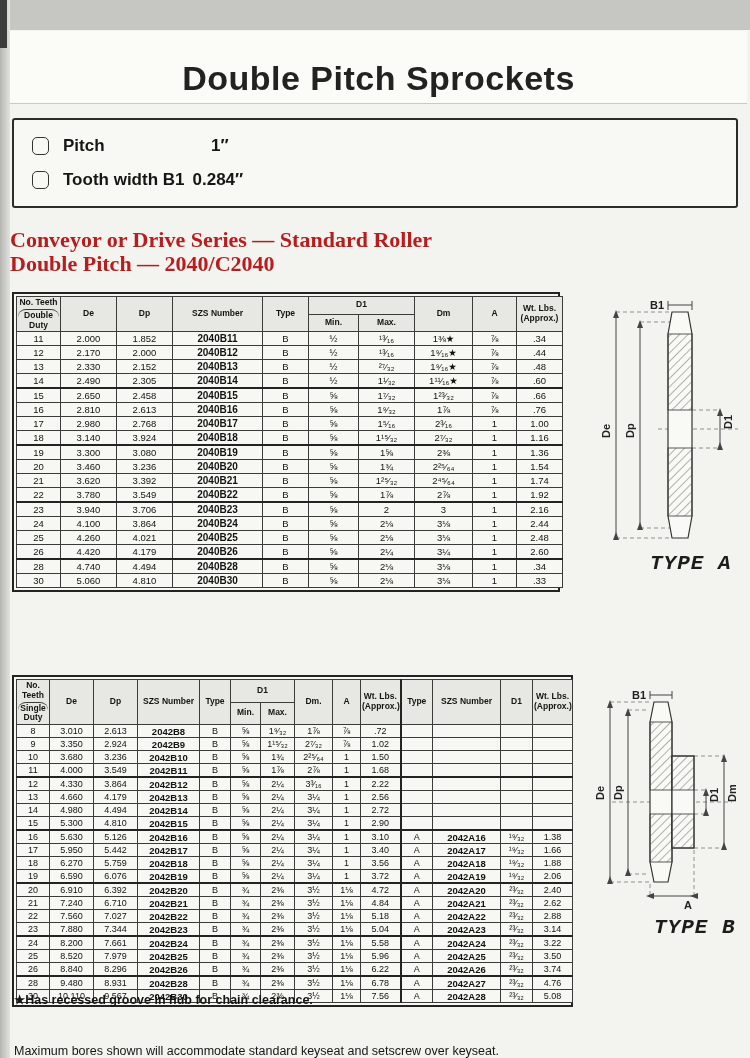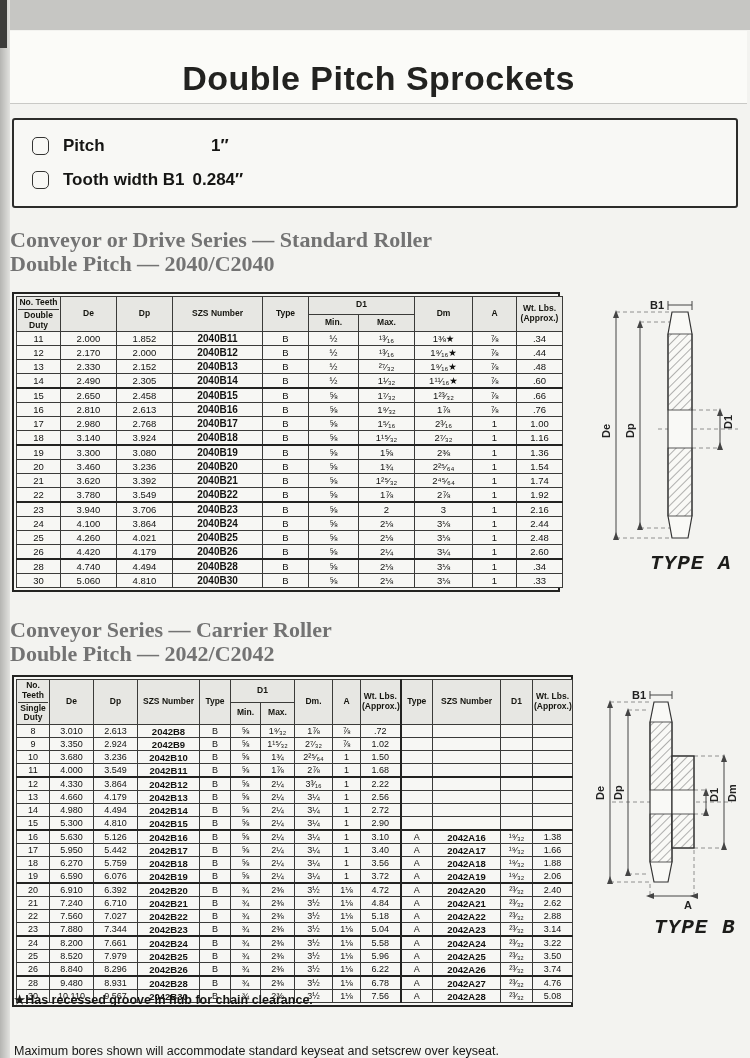--- a/index.html
+++ b/index.html
@@ -15,36 +15,36 @@
   .spec-box{position:absolute;left:12px;top:118px;width:722px;height:86px;background:#f8f8f5;border:2px solid #2c2c2a;border-radius:3px;}
   .spec-row{position:absolute;left:18px;display:flex;align-items:center;}
   .spec-row.r1{top:16px;}
   .spec-row.r2{top:50px;}
   .cbx{width:15px;height:16px;border:1.6px solid #343432;border-radius:5px;background:#f8f8f5;margin-right:14px;flex:0 0 auto;}
   .spec-label{font-weight:bold;font-size:17px;color:#161614;}
   .r1 .spec-label{width:148px;}
   .r2 .spec-label{margin-right:8px;}
   .spec-value{font-weight:bold;font-size:17px;color:#161614;}
 
-  .sec-head{position:absolute;left:10px;font-family:"Liberation Serif",serif;font-weight:bold;color:#737373;line-height:1.1;}
+  .sec-head{position:absolute;left:10px;font-family:"Liberation Serif",serif;font-weight:bold;color:#b91c1c;line-height:1.1;}
   .sec-head.s1{top:228px;}
   .sec-head.s2{top:618px;}
   .sec-head div{font-size:22px;}
 
   .twrap{position:absolute;background:#f6f6f3;border:2px solid #232321;padding:2px;}
   .t1wrap{left:12px;top:292px;width:540px;}
   .t2wrap{left:12px;top:675px;width:553px;}
   table{border-collapse:collapse;width:100%;table-layout:fixed;}
   th,td{border:1px solid #3b3b39;text-align:center;overflow:hidden;white-space:nowrap;}
   th{background:#e7e7e3;font-size:8.5px;line-height:1.15;padding:1px 1px;color:#15150f;white-space:normal;}
   td{font-size:9.5px;padding:0 1px;background:#f7f7f4;color:#121210;}
   .t1wrap td{height:13px;}
   .t2wrap td{height:12px;font-size:9px;}
   .split span{display:block;}
-  .split .split-b{border-top:1px solid #3b3b39;margin-top:1px;padding-top:1px;}
+  .split .split-b{border-top:1px solid #3b3b39;margin-top:1px;padding-top:1px;border-radius:8px;}
   .t1wrap td:nth-child(4){font-weight:bold;font-size:10px;}
   .t2wrap td:nth-child(4),.t2wrap td:nth-child(12){font-weight:bold;font-size:9.5px;}
   .t2wrap td:nth-child(11),.t2wrap th.asep{border-left:2px solid #232321;}
   tr.group-end td{border-bottom:2px solid #232321;}
 
   .diag{position:absolute;}
   .diagA{left:588px;top:298px;}
   .diagB{left:592px;top:690px;}
   .diag-caption{position:absolute;font-style:italic;font-weight:bold;font-size:21px;color:#1c1c1a;font-family:Liberation Mono, monospace;letter-spacing:1px;margin-left:24px;}
   .capA{left:626px;top:552px;}
@@ -380,24 +380,20 @@
 
       <line class="dim" x1="52" y1="26" x2="52" y2="228" marker-start="url(#arA)" marker-end="url(#arA)"></line>
       <text transform="rotate(-90 46 140)" x="46" y="140">Dp</text>
 
       <line class="dim" x1="132" y1="114" x2="132" y2="148" marker-start="url(#arA)" marker-end="url(#arA)"></line>
       <text transform="rotate(-90 144 131)" x="144" y="131">D1</text>
     </svg>
   </div>
   <div class="diag-caption capA">TYPE A</div>
 
-  <div class="sec-head s2">
-    <div>Conveyor Series —  Carrier Roller</div>
-    <div>Double Pitch — 2042/C2042</div>
-  </div>
 
   <div class="twrap t2wrap">
     <table>
       <colgroup>
         <col style="width:33px">
           <col style="width:44px">
           <col style="width:44px">
           <col style="width:62px">
           <col style="width:31px">
         <col style="width:30px">

